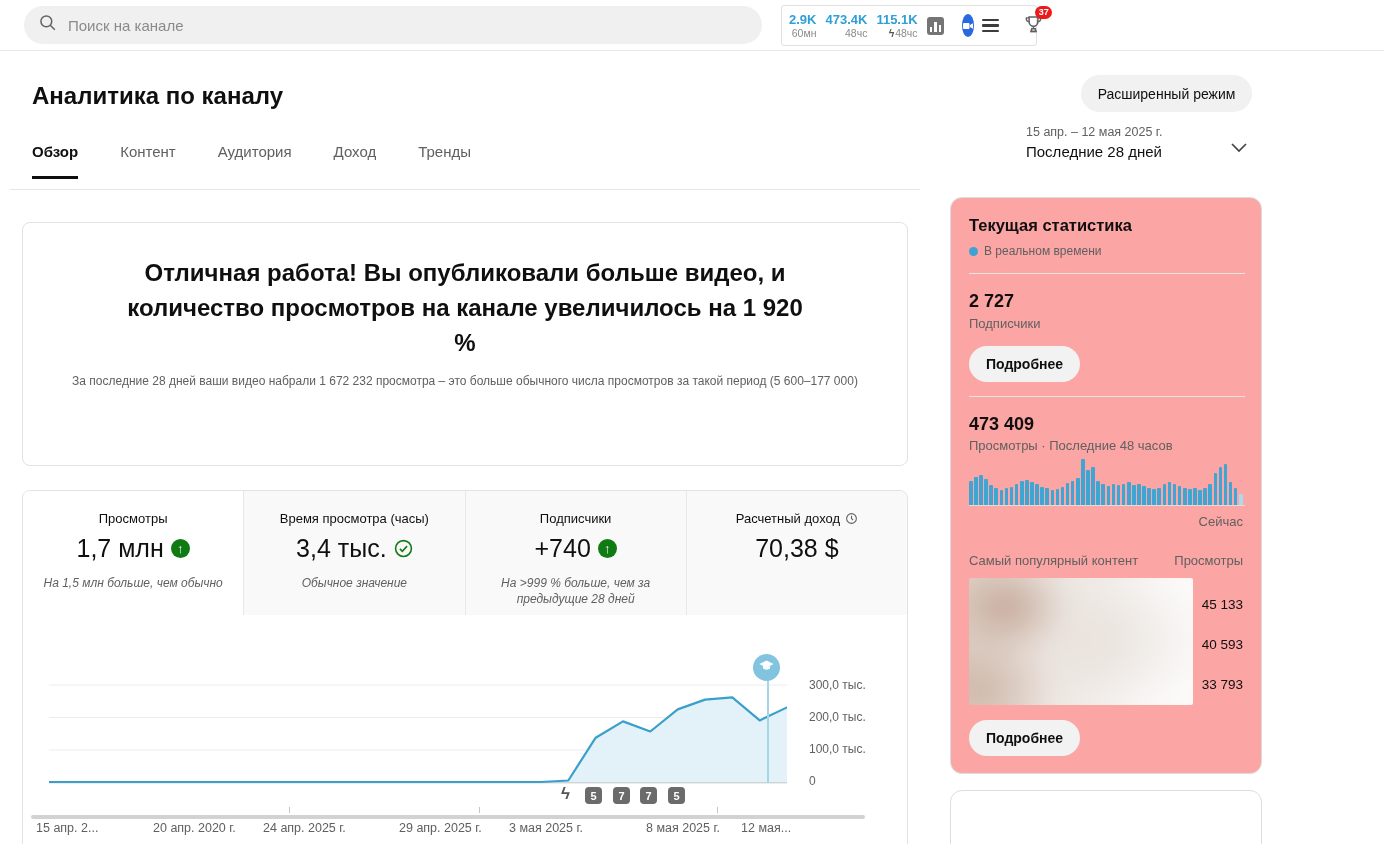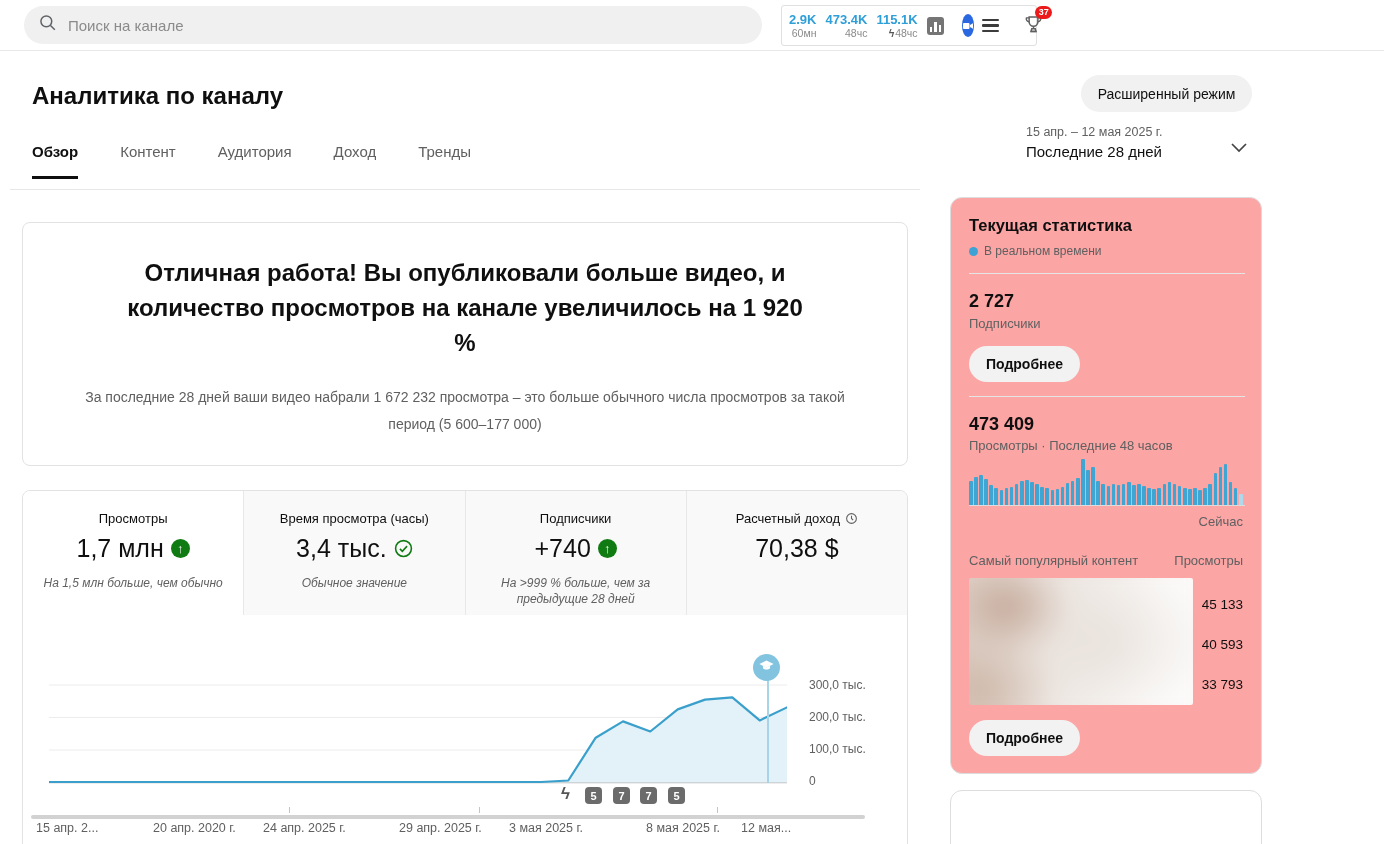--- a/index.html
+++ b/index.html
@@ -34,21 +34,21 @@
   .chev{ position:absolute; left:1231px; top:139px; cursor:pointer; }
   
   .nav-tabs{ position:absolute; left:32px; top:143px; display:flex; gap:42px; height:36px; }
   .nav-tab{ font-size:15px; color:#606060; cursor:pointer; position:relative; padding-bottom:16px; }
   .nav-tab.active{ color:#0f0f0f; font-weight:bold; }
   .nav-tab.active::after{ content:""; position:absolute; left:0; right:0; bottom:0; height:3px; background:#0f0f0f; }
   .tabs-divider{ position:absolute; left:10px; top:189px; width:910px; height:1px; background:#e7e7e7; }
   
   .hl-card{ position:absolute; left:22px; top:222px; width:886px; height:244px; border:1px solid #e2e2e2; border-radius:8px; background:#fff; }
   .hl-title{ margin:32px auto 0; max-width:700px; text-align:center; font-size:24px; font-weight:bold; line-height:35px; }
-  .hl-sub{ margin:24px auto 0; max-width:790px; text-align:center; font-size:14px; color:#606060; line-height:27px; }
+  .hl-sub{ margin:12px auto 0; max-width:790px; text-align:center; font-size:12px; color:#606060; line-height:18px; }
   
   .chart-card{ position:absolute; left:22px; top:490px; width:886px; height:360px; border:1px solid #e2e2e2; border-radius:8px 8px 0 0; background:#fff; overflow:hidden; }
   .mtabs{ display:flex; height:124px; }
   .mtab{ flex:1; background:#f9f9f9; border-left:1px solid #e8e8e8; text-align:center; padding-top:20px; cursor:pointer; }
   .mtab:first-child{ border-left:none; }
   .mtab.active{ background:#fff; }
   .mtab-label{ font-size:13px; color:#0f0f0f; display:flex; justify-content:center; align-items:center; gap:5px;}
   .mtab-value{ font-size:25px; color:#0f0f0f; margin-top:8px; display:flex; justify-content:center; align-items:center; gap:7px;}
   .mtab-note{ font-size:12px; font-style:italic; color:#606060; margin:12px auto 0; max-width:190px; line-height:16px;}
   .up-badge{ width:19px; height:19px; border-radius:50%; background:#0f7b12; color:#fff; font-size:13px; font-weight:bold; display:inline-flex; align-items:center; justify-content:center; line-height:1;}

